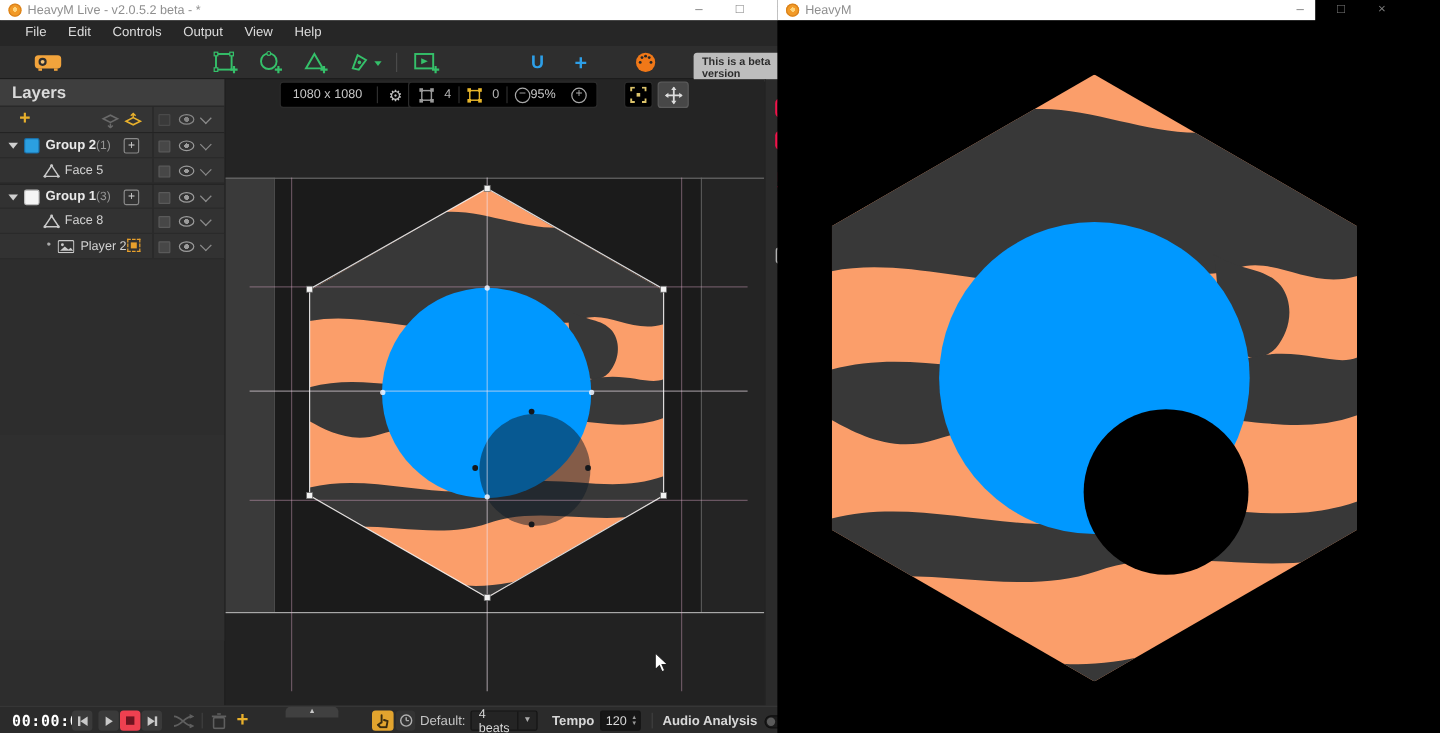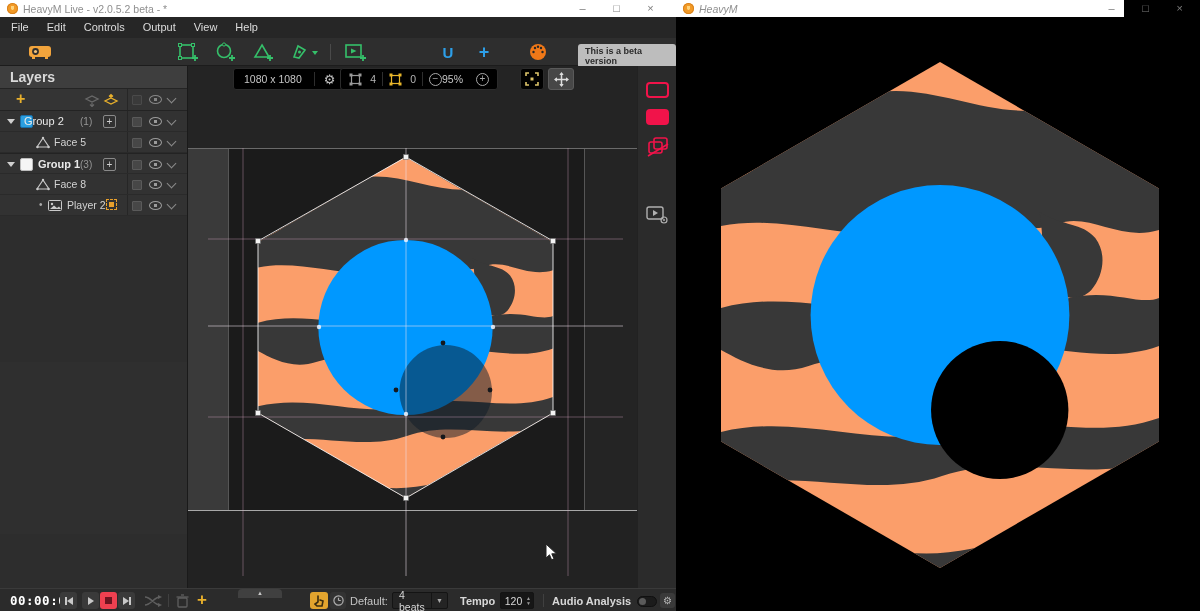--- a/index.html
+++ b/index.html
@@ -1,29 +1,29 @@
 <!DOCTYPE html>
 <html><head>
 <meta charset="utf-8">
 <style>
   * { margin:0; padding:0; box-sizing:border-box; }
   html,body { width:1200px; height:611px; background:#000; font-family:"Liberation Sans",sans-serif; overflow:hidden; position:relative; }
 
   .win { position:absolute; top:0; height:611px; }
   #win-left  { left:0; width:676px; background:#1e1e1e;border-radius:22px; }
-  #win-right { left:676px; width:448px; background:#000;font-style:italic; }
+  #win-right { left:648px; width:448px; background:#000; }
 
   
   .titlebar { position:absolute; left:0; top:0; right:0; height:17px; background:#ffffff; display:flex; align-items:center; }
   .app-ico { width:11px; height:11px; border-radius:50%; background:radial-gradient(circle at 50% 45%, #ffd37a 0 22%, #f29a27 23% 100%); margin:0 5px 0 7px; box-shadow:inset 0 0 0 1px #d9821c; }
   .title-txt { font-size:10.5px; color:#8f8f8f; }
   .wbtn { position:absolute; top:0; width:33px; height:17px; text-align:center; line-height:16px; font-size:11px; color:#7d7d7d; }
 
   
-  .menubar { position:absolute; left:0; top:17px; width:676px; height:21px; background:#262626; display:flex; align-items:center; padding-left:2px; }
+  .menubar { position:absolute; left:0; top:17px; width:676px; height:21px; background:#262626; display:flex; align-items:center; padding-left:12px; }
   .menu-item { font-size:11px; color:#dcdcdc; padding:0 9px; line-height:21px; }
 
   
   .toolbar { position:absolute; left:0; top:38px; width:676px; height:28px; background:#2e2e2e; border-bottom:1px solid #1c1c1c; }
   .tbtn { position:absolute; top:3px; width:24px; height:22px; display:flex; align-items:center; justify-content:center; }
   .tb-sep { position:absolute; top:6px; width:1px; height:16px; background:#4a4a4a; }
   .badge { position:absolute; left:578px; top:6px; background:#bdbdbd; color:#2c2c2c; font-size:9px; font-weight:bold; padding:2px 7px; border-radius:3px; }
   .blue-glyph { color:#2d9fe8; font-weight:bold; font-size:15px; }
 
   
@@ -193,21 +193,21 @@
         </svg>
       <span class="ctrl-col-sep"></span>
       <span class="chk" style="background:#3a3a3a;border-color:#4a4a4a"></span>
       <span class="eye" style="opacity:.8"></span>
       <span class="chev"></span>
     </div>
 
     <div class="lrow">
       <span class="tree-caret"></span>
       <span class="swatch" style="background:#2b9fe0;border:1px solid #1a6fa8"></span>
-      <span class="name" style="left:24px;font-weight:normal">Group 2</span>
+      <span class="name" style="left:38px;font-weight:bold">Group 2</span>
       <span class="count" style="left:80px">(1)</span>
       <span class="plusbox" style="left:103px">+</span>
       <span class="ctrl-col-sep"></span>
       <span class="chk"></span>
         <span class="eye"></span>
         <span class="chev"></span>
     </div>
 
     <div class="lrow">
       <svg style="position:absolute;left:36px;top:4px" width="14" height="13">

